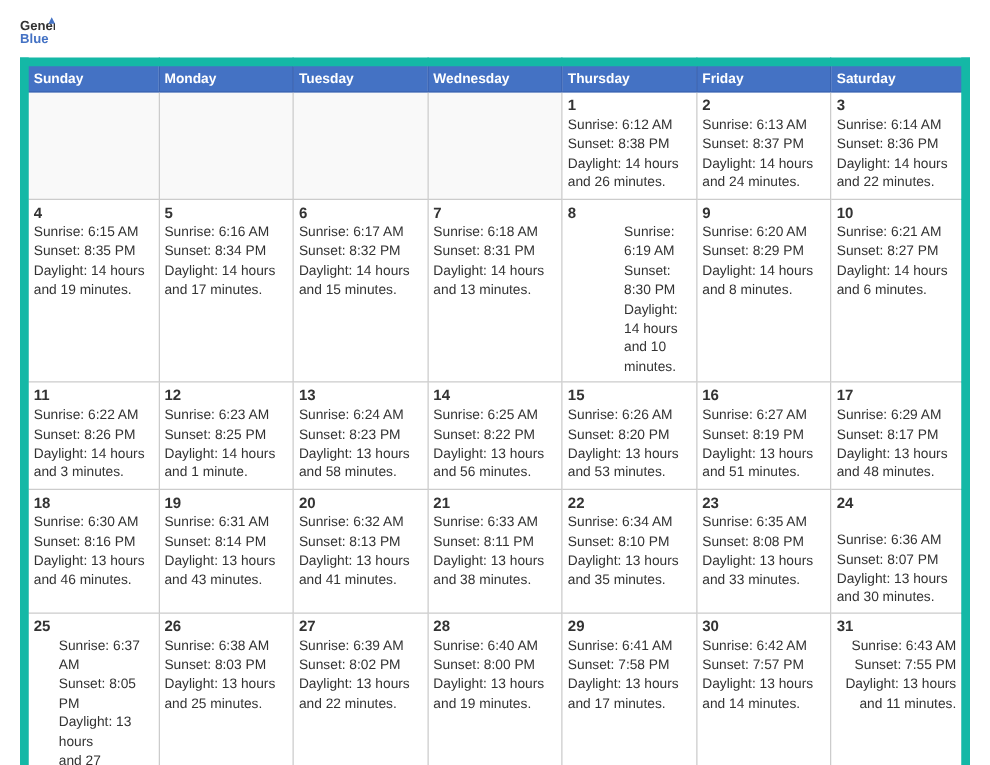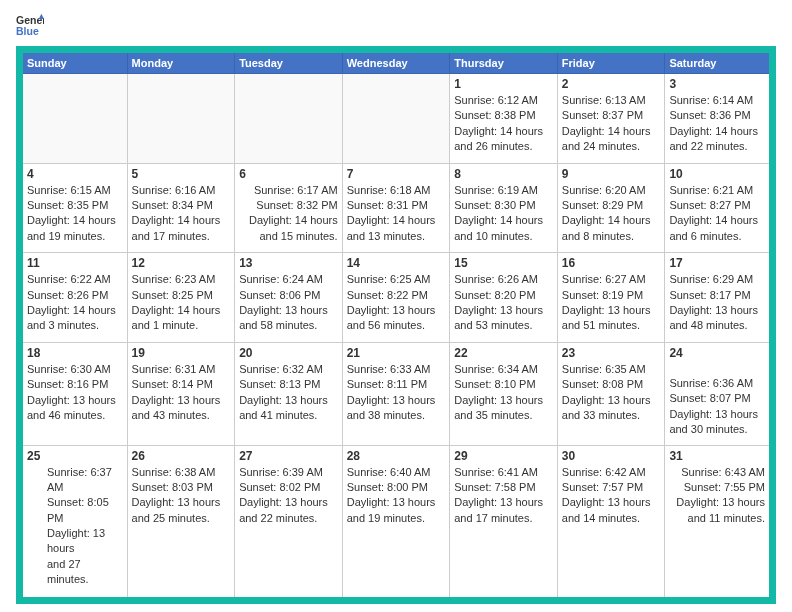--- a/index.html
+++ b/index.html
@@ -153,35 +153,35 @@
           </td>
           <td>
             <span class="day-num">5</span>
             <div class="day-info" style="white-space: pre-line;">Sunrise: 6:16 AM
 Sunset: 8:34 PM
 Daylight: 14 hours
 and 17 minutes.</div>
           </td>
           <td>
             <span class="day-num">6</span>
-            <div class="day-info" style="white-space: pre-line; text-align: right;">Sunrise: 6:17 AM
+            <div class="day-info" style="white-space: pre-line;">Sunrise: 6:17 AM
 Sunset: 8:32 PM
 Daylight: 14 hours
 and 15 minutes.</div>
           </td>
           <td>
             <span class="day-num">7</span>
             <div class="day-info" style="white-space: pre-line;">Sunrise: 6:18 AM
 Sunset: 8:31 PM
 Daylight: 14 hours
 and 13 minutes.</div>
           </td>
           <td>
             <span class="day-num">8</span>
-            <div class="day-info" style="white-space: pre-line;">Sunrise: 6:19 AM
+            <div class="day-info" style="white-space: pre-line; margin-left: 45px;">Sunrise: 6:19 AM
 Sunset: 8:30 PM
 Daylight: 14 hours
 and 10 minutes.</div>
           </td>
           <td>
             <span class="day-num">9</span>
             <div class="day-info" style="white-space: pre-line;">Sunrise: 6:20 AM
 Sunset: 8:29 PM
 Daylight: 14 hours
 and 8 minutes.</div>
@@ -205,21 +205,21 @@
           <td>
             <span class="day-num">12</span>
             <div class="day-info" style="white-space: pre-line;">Sunrise: 6:23 AM
 Sunset: 8:25 PM
 Daylight: 14 hours
 and 1 minute.</div>
           </td>
           <td>
             <span class="day-num">13</span>
             <div class="day-info" style="white-space: pre-line;">Sunrise: 6:24 AM
-Sunset: 8:06 PM
+Sunset: 8:23 PM
 Daylight: 13 hours
 and 58 minutes.</div>
           </td>
           <td>
             <span class="day-num">14</span>
             <div class="day-info" style="white-space: pre-line;">Sunrise: 6:25 AM
 Sunset: 8:22 PM
 Daylight: 13 hours
 and 56 minutes.</div>
           </td>

